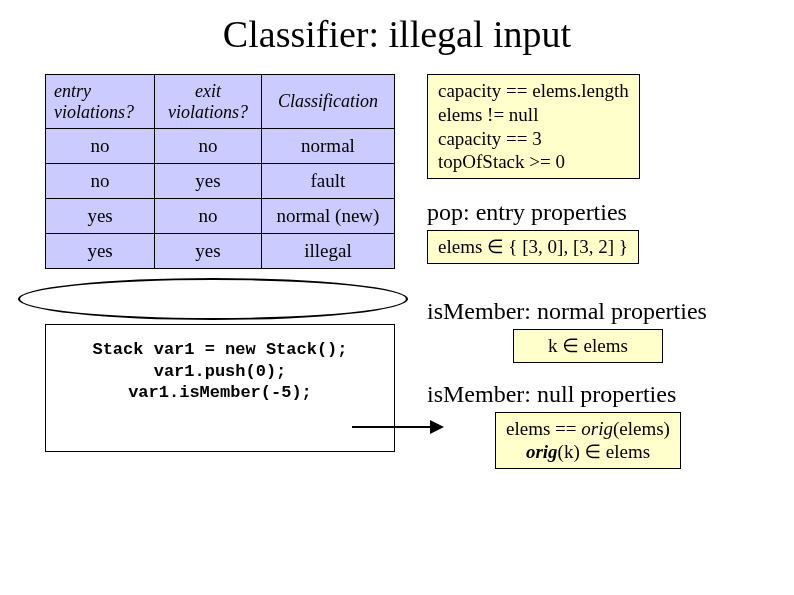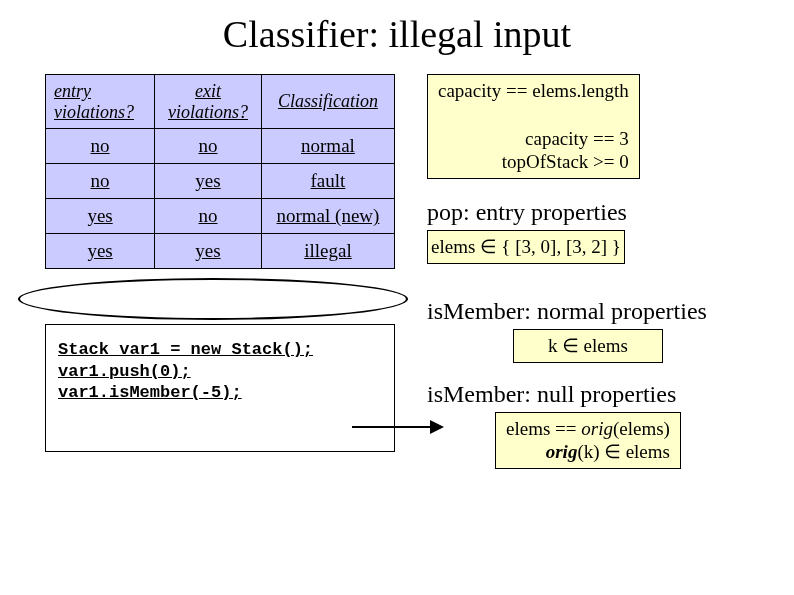--- a/index.html
+++ b/index.html
@@ -25,21 +25,20 @@
     margin: 0 0 18px 0;
     font-weight: normal;
   }
   .cols {
     display: flex;
     gap: 32px;
   }
   .left {
     width: 350px;
     flex-shrink: 0;
-    text-decoration: underline;
   }
   .right {
     flex: 1;
   }
   
   .cls-table {
     border-collapse: collapse;
     width: 100%;
     background: #CBCBFF;
     position: relative;
@@ -61,45 +60,45 @@
   
   .code-box {
     border: 1px solid #000;
     margin-top: 55px;
     padding: 14px 12px 48px 12px;
     font-family: "Courier New", monospace;
     font-weight: bold;
     font-size: 17px;
     white-space: pre;
     line-height: 1.25;
+    text-align: center;
   }
   
   .section-head {
     font-size: 24px;
     margin: 0 0 4px 0;
   }
   .prop-box {
     border: 1px solid #000;
     background: #FFFFCC;
     padding: 4px 10px;
     font-size: 19px;
     line-height: 1.25;
     display: inline-block;
-    text-align: right;
   }
   .prop-box-center {
     text-align: center;
     display: block;
     margin: 4px auto;
     width: fit-content;
     min-width: 150px;
   }
   .elem-set {
     font-size: 19px;
-    padding: 4px 3px;
+    padding: 4px 10px;
   }
   .spacer-sm { height: 14px; }
   .spacer-md { height: 20px; }
   .orig-i { font-style: italic; }
   .orig-b { font-weight: bold; font-style: italic; }
   
   .ellipse {
     position: absolute;
     border: 2.5px solid #000;
     border-radius: 50%;
@@ -189,21 +188,21 @@
       <div class="code-box"><span>Stack var1 = new Stack();</span>
 <span>var1.push(0);</span>
 <span>var1.isMember(-5);</span></div>
 
     </div>
 
     <div class="right">
 
       <div class="prop-box">
         <span>capacity == elems.length</span><br>
-        <br>
+        <span>elems != null</span><br>
         <span>capacity == 3</span><br>
         <span>topOfStack &gt;= 0</span>
       </div>
 
       <div class="spacer-md"></div>
 
       <div class="section-head">pop: entry properties</div>
       <div class="prop-box elem-set">elems ∈ { [3, 0], [3, 2] }</div>
 
       <div class="spacer-md"></div>
@@ -213,21 +212,21 @@
       <div style="text-align:center;">
         <div class="prop-box prop-box-center">
           <span>k </span><span>∈</span><span> elems</span>
         </div>
       </div>
 
       <div class="spacer-sm"></div>
 
       <div class="section-head">isMember: null properties</div>
       <div style="text-align:center;">
-        <div class="prop-box prop-box-center" style="text-align:right;">
+        <div class="prop-box prop-box-center" style="text-align:center;">
           <span>elems == </span><span class="orig-i">orig</span><span>(elems)</span><br>
           <span class="orig-b">orig</span><span>(k) </span><span>∈</span><span> elems</span>
         </div>
       </div>
 
     </div>
   </div>
 
   <div class="ellipse"></div>
   <div class="arrow">

